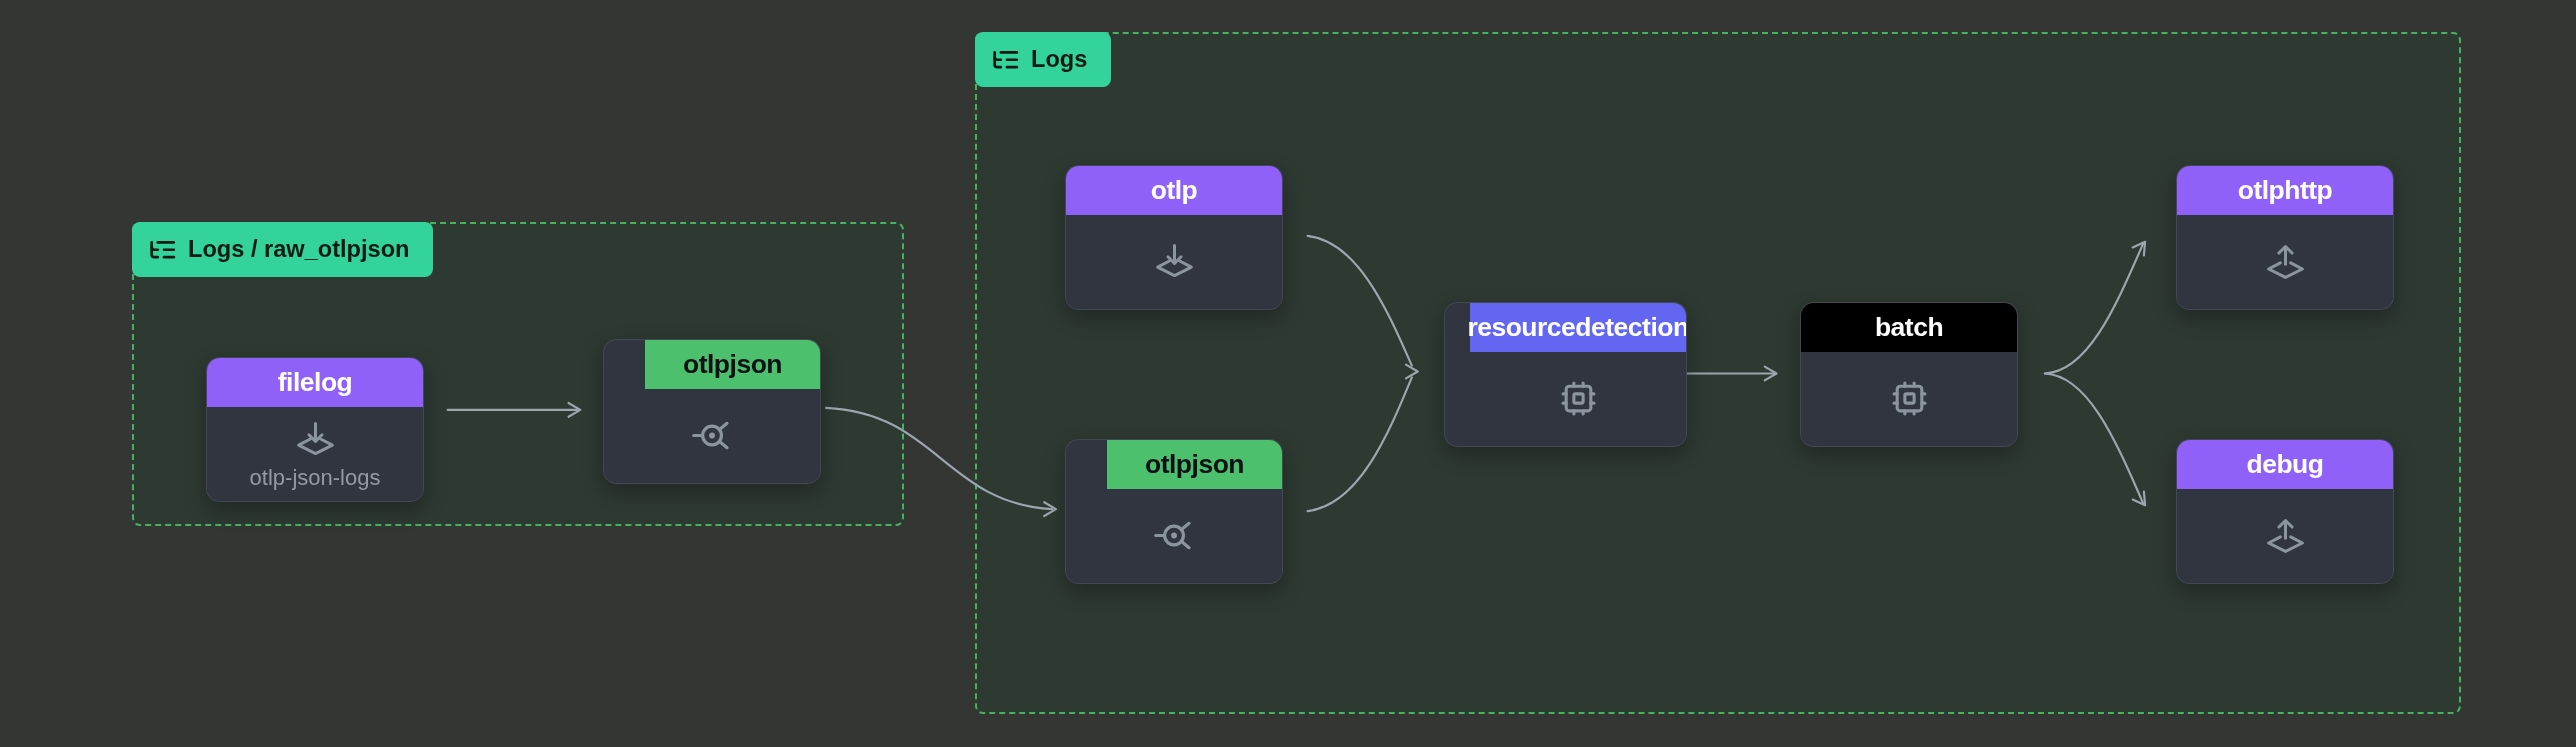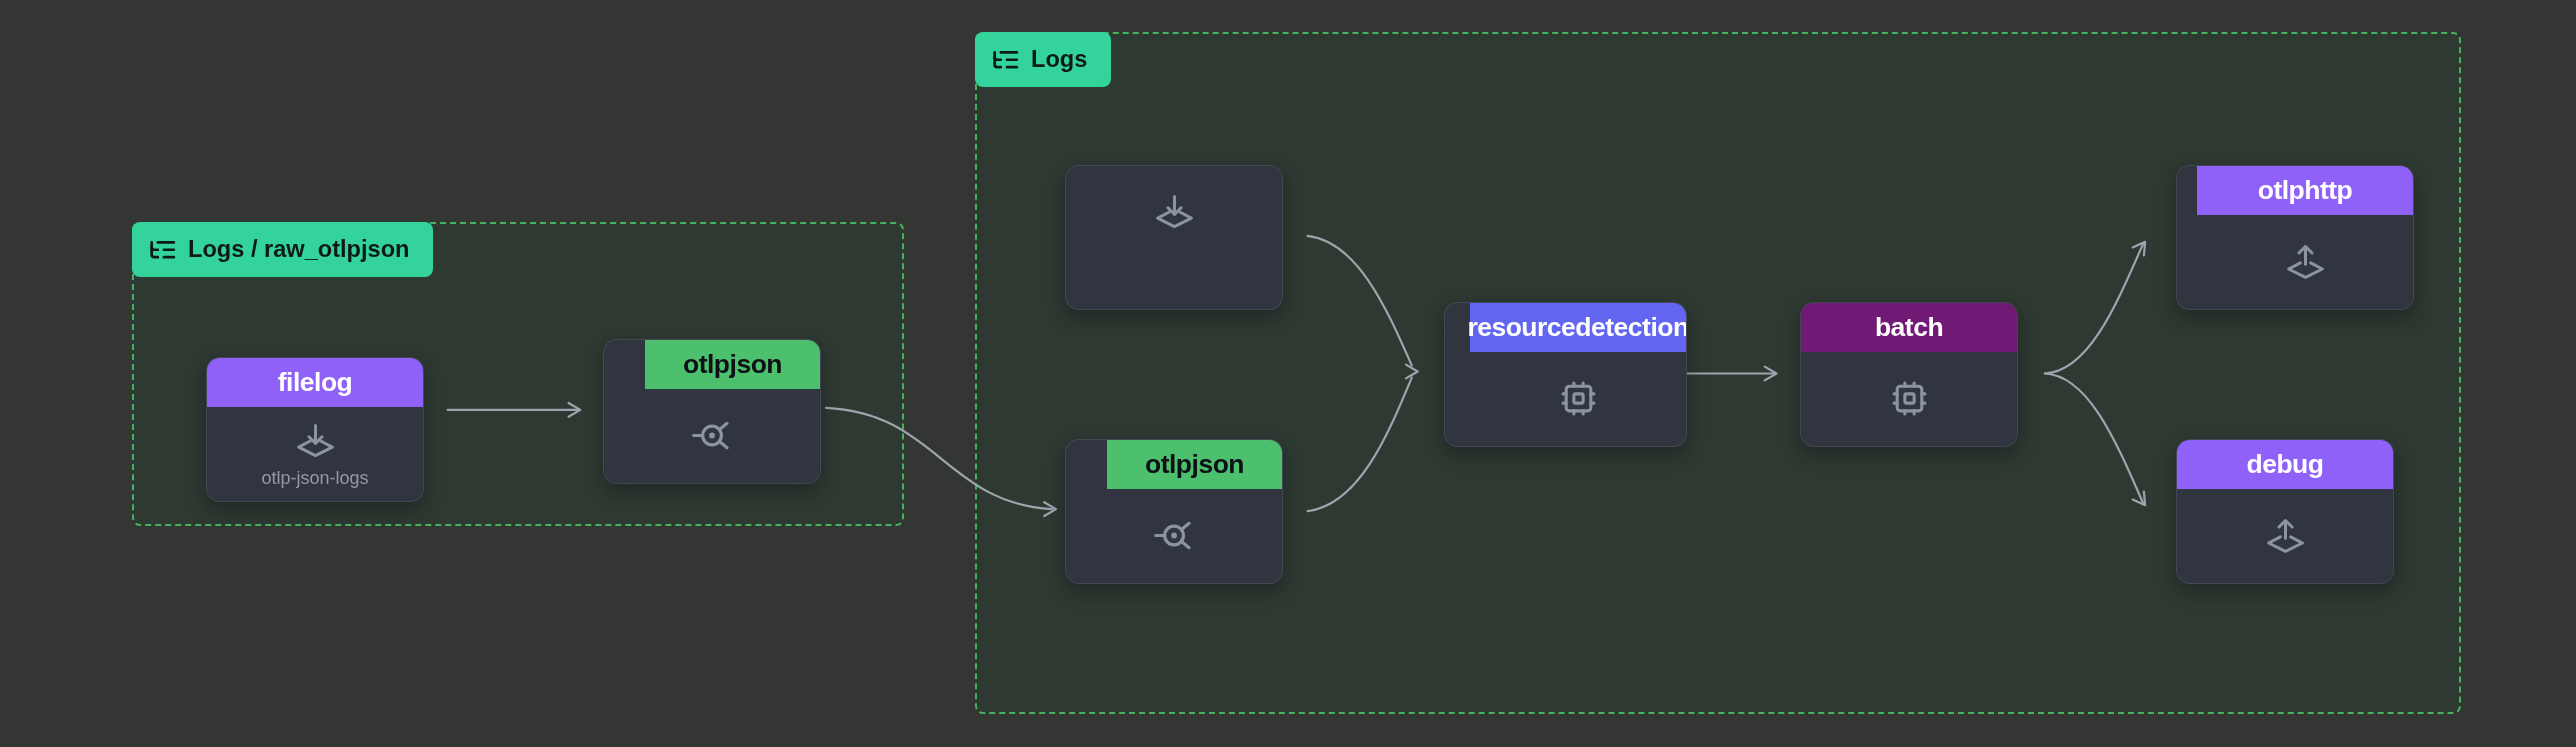--- a/index.html
+++ b/index.html
@@ -40,28 +40,28 @@
   .node-header{
     height:49px;display:flex;align-items:center;justify-content:center;
     font-size:26.5px;font-weight:600;letter-spacing:-0.5px;color:#ffffff;
   }
   .node-header.hdr-dark{color:#0d1117;margin-left:41px;}
   .node-body{
     height:92px;display:flex;flex-direction:column;
     align-items:center;justify-content:center;gap:4.9px;
     background:#30353f;color:#8b95a0;
   }
-  .node-subtitle{font-size:18px;color:#949aa3;line-height:1;}
+  .node-subtitle{font-size:22px;color:#949aa3;line-height:1;}
   #node-filelog{left:206px;top:338px;margin-top:19px;}
   #node-otlpjson-raw{left:603px;top:339px;}
   #node-otlp{left:1065px;top:165px;}
   #node-otlpjson{left:1065px;top:439px;}
   #node-resourcedetection{left:1444px;top:302px;padding-left:25px;}
   #node-batch{left:1800px;top:302px;}
-  #node-otlphttp{left:2176px;top:165px;padding-left:20px;}
+  #node-otlphttp{left:2176px;top:165px;}
   #node-debug{left:2176px;top:439px;}
   .icon-stroke{stroke:#8b95a0;fill:none;stroke-linecap:round;stroke-linejoin:round;}
 </style>
 </head>
 <body>
 
 <div class="canvas">
 
   <div class="group" id="group-left">
     <div class="badge" style="background-color: rgb(52, 211, 155);">
@@ -129,20 +129,21 @@
         <path d="M4 24 H13"></path>
           <circle cx="23.5" cy="24" r="10"></circle>
         <circle cx="23.5" cy="24" r="3.1" fill="#8b95a0" stroke="none"></circle>
         <path d="M31.5 17.5 L39.5 11"></path>
           <path d="M31.5 30.5 L39.5 37"></path>
       </svg>
     </div>
   </div>
 
   <div class="node" id="node-otlp">
+    <div class="node-header" style="background-color: rgb(144, 97, 249);">otlp</div>
     <div class="node-body">
       <svg class="icon-stroke" width="45" height="45" viewBox="0 0 48 48" stroke-width="3.2">
         <path d="M24 7 V25"></path>
           <path d="M17 19 L24 26 L31 19"></path>
         <path d="M18.5 23.5 L6 30 L24 39 L42 30 L29.5 23.5"></path>
       </svg>
     </div>
   </div>
 
   <div class="node" id="node-otlpjson">
@@ -170,21 +171,21 @@
           <path d="M2 9h2"></path>
         <path d="M20 15h2"></path>
           <path d="M20 9h2"></path>
           <path d="M9 2v2"></path>
           <path d="M9 20v2"></path>
       </svg>
     </div>
   </div>
 
   <div class="node" id="node-batch">
-    <div class="node-header" style="background-color: #701a75;">batch</div>
+    <div class="node-header" style="background-color: #000000;">batch</div>
     <div class="node-body">
       <svg class="icon-stroke" width="37" height="37" viewBox="0 0 24 24" stroke-width="2">
         <rect x="4" y="4" width="16" height="16" rx="2"></rect>
         <rect x="9" y="9" width="6" height="6" rx="1"></rect>
         <path d="M15 2v2"></path>
           <path d="M15 20v2"></path>
           <path d="M2 15h2"></path>
           <path d="M2 9h2"></path>
         <path d="M20 15h2"></path>
           <path d="M20 9h2"></path>

